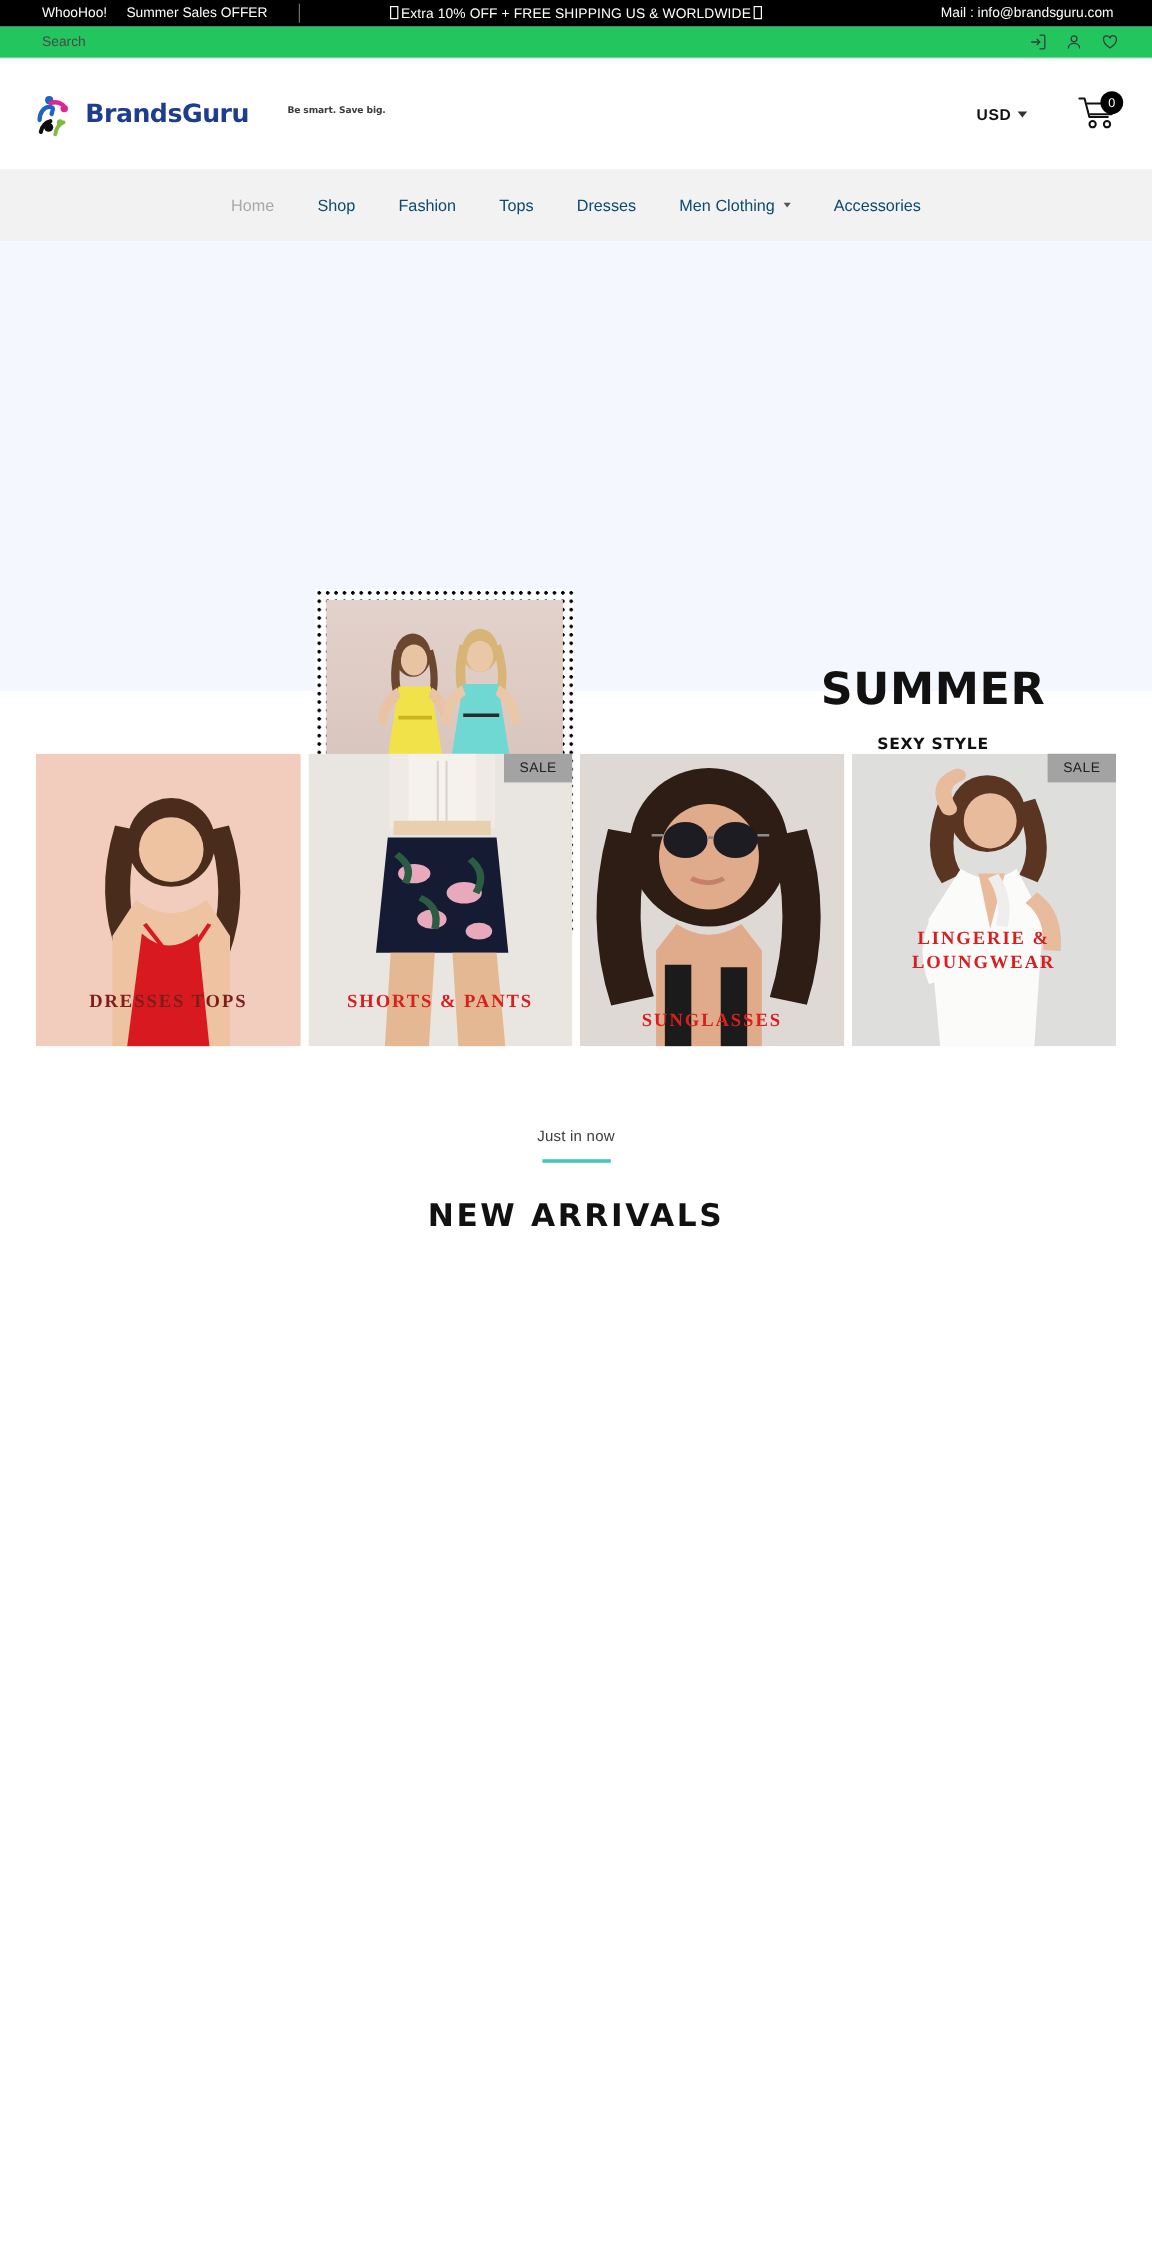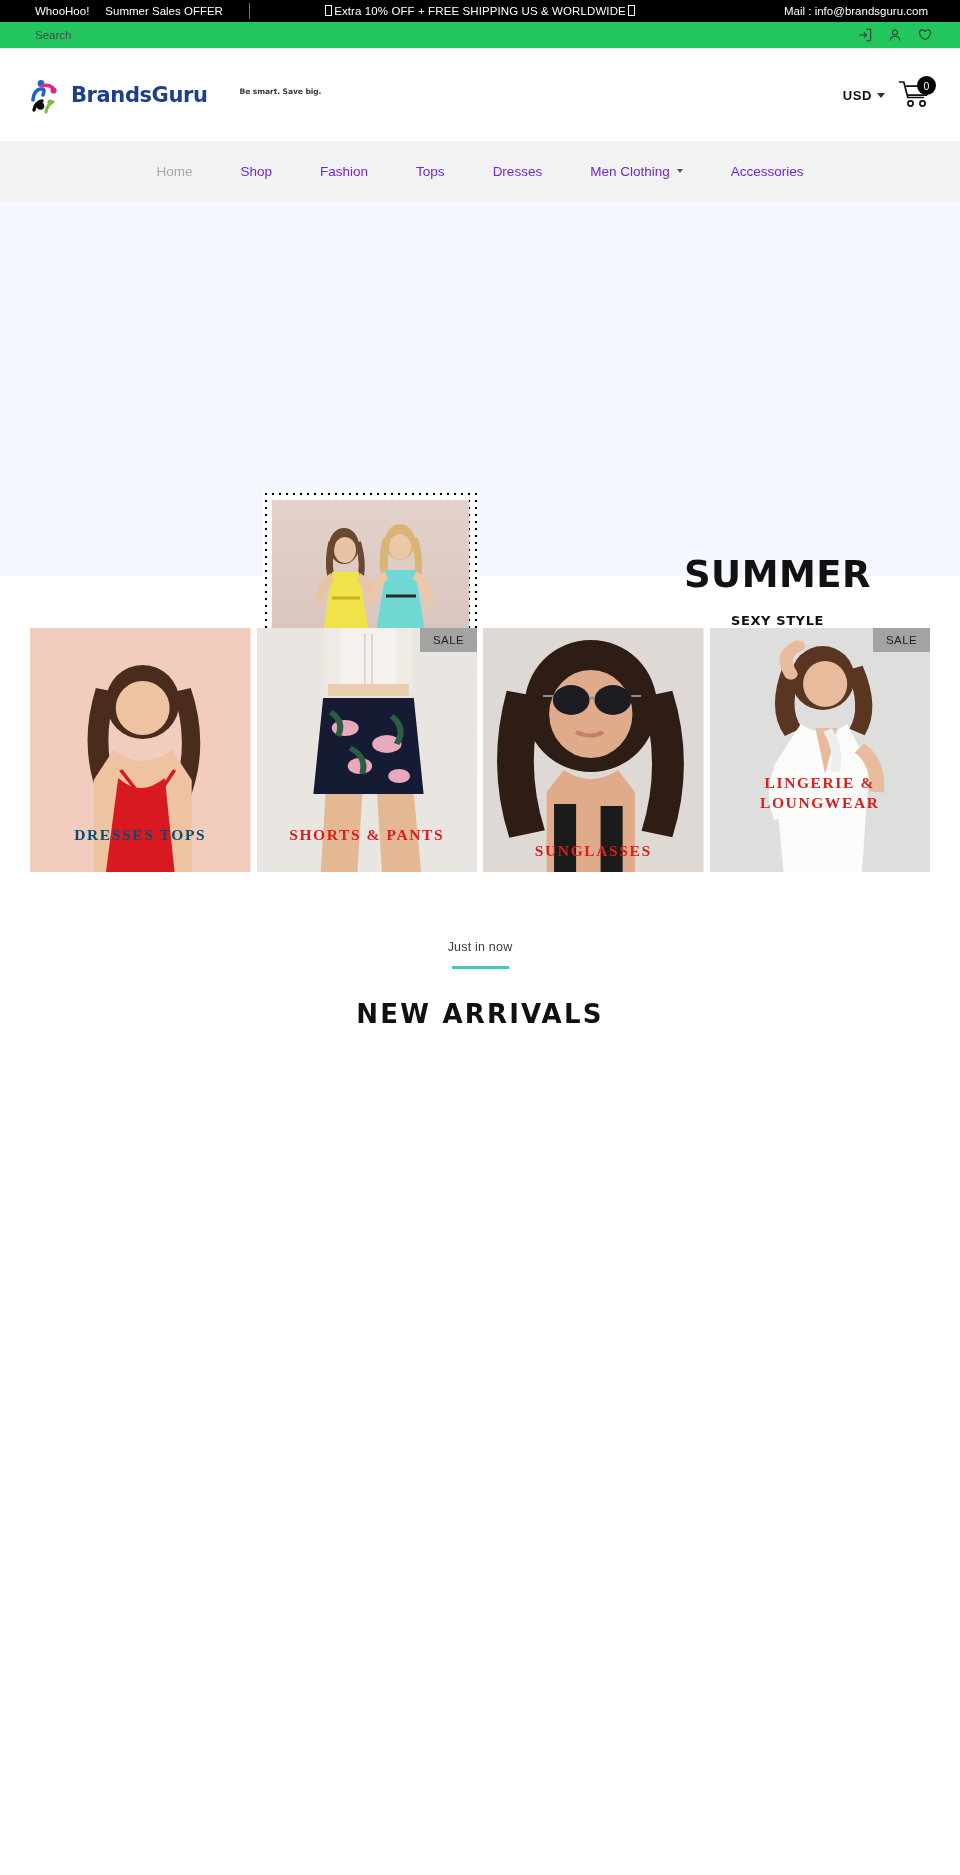--- a/index.html
+++ b/index.html
@@ -113,21 +113,21 @@
     font-family: "DejaVu Sans", sans-serif;
   }
   .logo-tag {
     font-size: 7.6px;
     font-weight: bold;
     color: #3b3b3b;
     margin-top: 3px;
     letter-spacing: -0.1px;
     font-family: "DejaVu Sans", sans-serif;
   }
-  .header-right { display: flex; align-items: center; gap: 13px; }
+  .header-right { display: flex; align-items: center; gap: 42px; }
   .currency-select {
     display: flex;
     align-items: center;
     gap: 5px;
     font-size: 13px;
     font-weight: bold;
     letter-spacing: 0.6px;
     color: #111111;
     cursor: pointer;
   }
@@ -156,27 +156,27 @@
   .nav-bar {
     background: #f2f2f2;
     height: 60px;
     display: flex;
     align-items: center;
     justify-content: center;
   }
   .nav-list {
     display: flex;
     align-items: center;
-    gap: 12px;
+    gap: 0;
     list-style: none;
     margin: 0; padding: 0;
   }
   .nav-item {
     font-size: 13.5px;
-    color: #6d28d9;
+    color: #0c4a6e;
     padding: 0 18px;
     cursor: pointer;
     display: flex;
     align-items: center;
     gap: 7px;
     white-space: nowrap;
   }
   .nav-item.is-active { color: #a8a8a8; }
   .nav-caret {
     width: 0; height: 0;
@@ -270,21 +270,21 @@
     text-align: center;
     font-size: 15.5px;
     font-weight: bold;
     letter-spacing: 1.6px;
     line-height: 1.25;
     font-family: Liberation Serif, serif;
   }
   .tile-label.pos-bottom { bottom: 28px; }
   .tile-label.pos-lower { bottom: 12px; }
   .tile-label.pos-mid { bottom: 60px; }
-  .tile-label.black { color: #0c4a6e; }
+  .tile-label.black { color: #7f1d1d; }
   .tile-label.red { color: #d81f1f; }
   .tile-badge {
     position: absolute;
     top: 0; right: 0;
     background: #a3a3a3;
     color: #222222;
     font-size: 11.5px;
     padding: 6px 13px;
     letter-spacing: 0.4px;
     z-index: 3;

